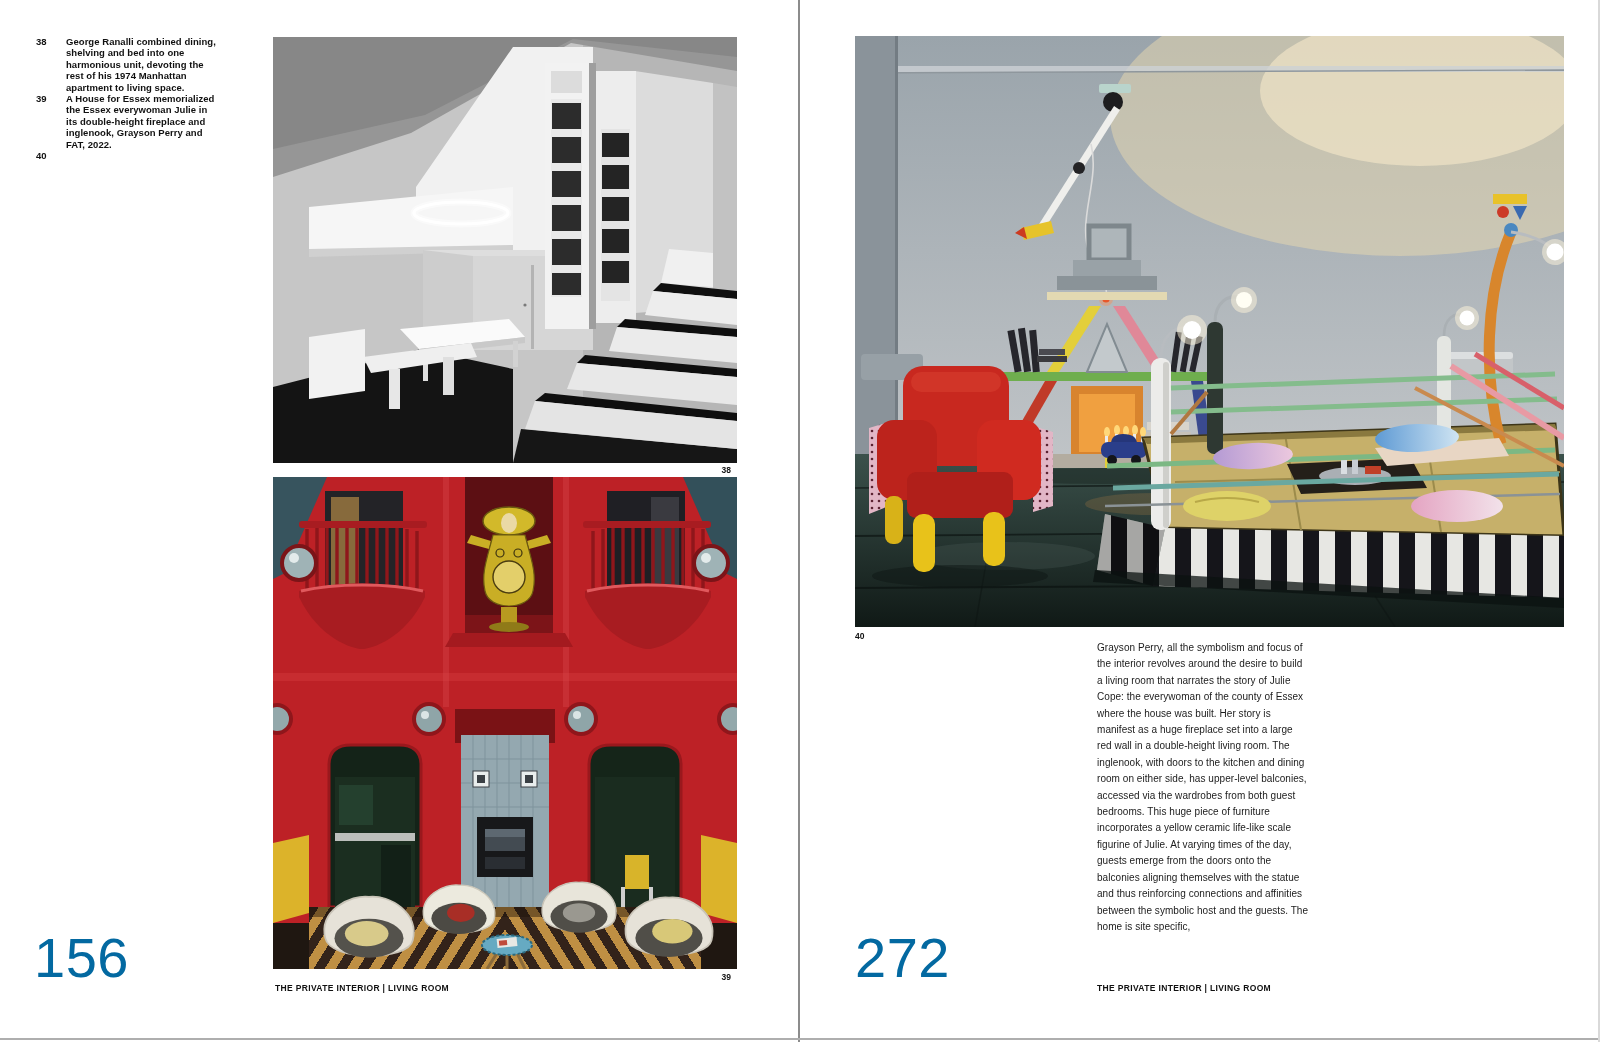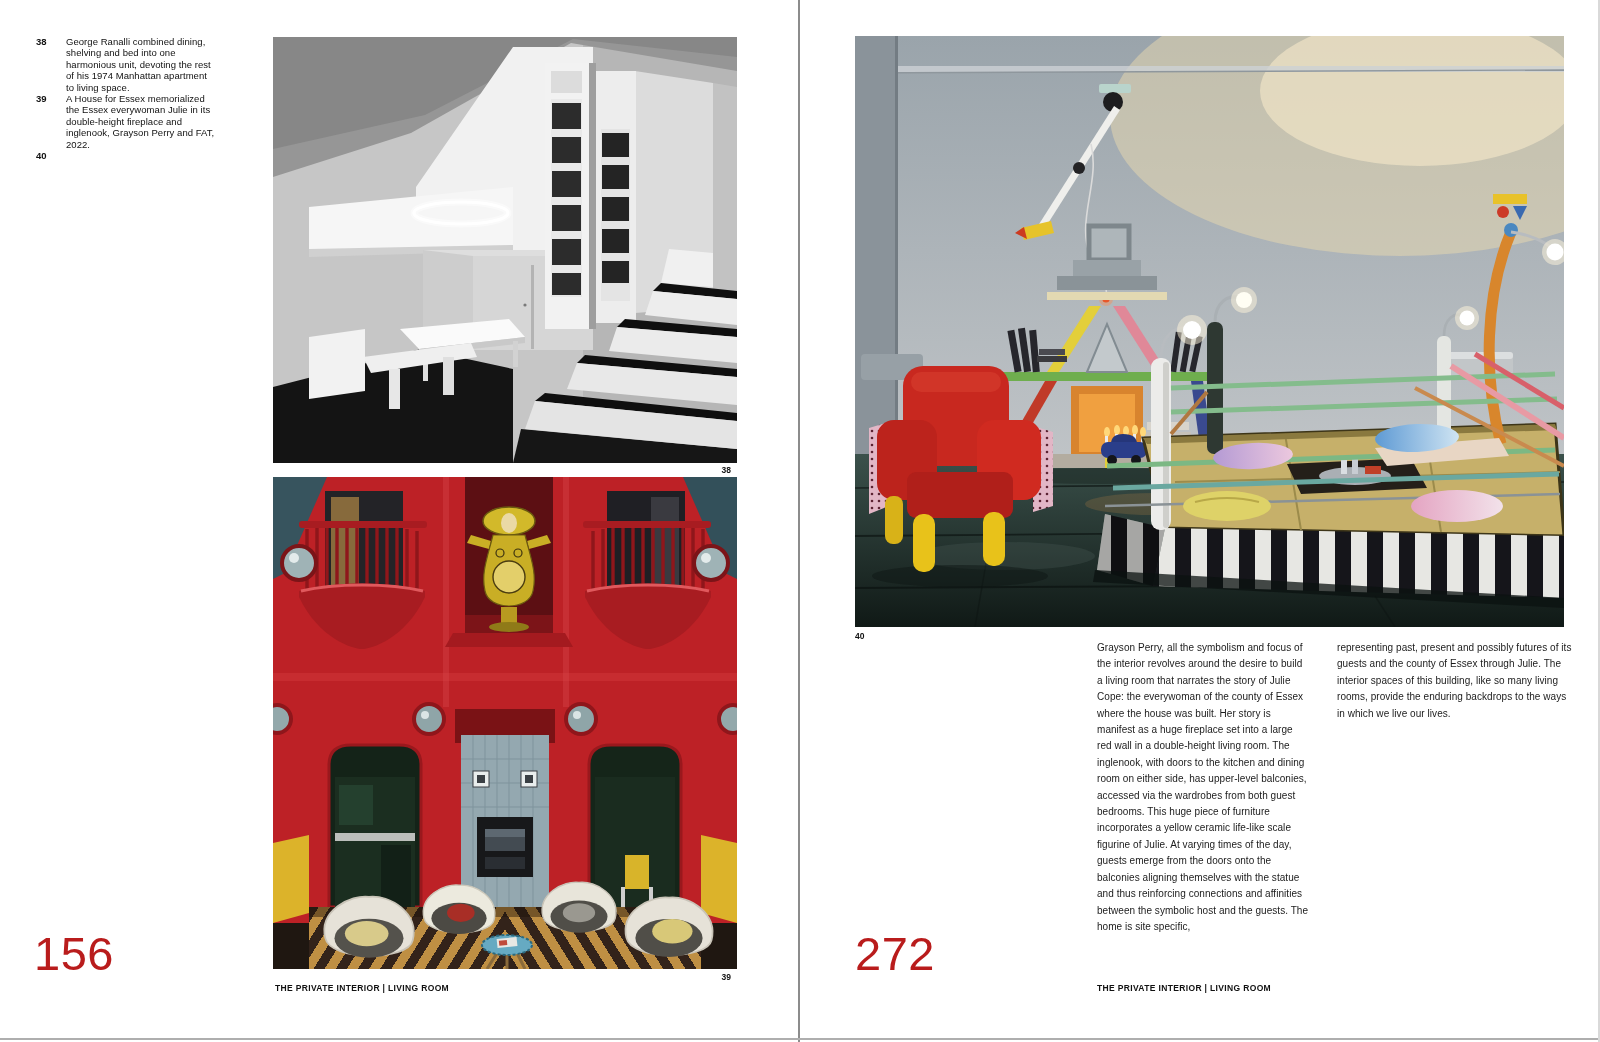--- a/index.html
+++ b/index.html
@@ -9,29 +9,29 @@
   }
   .abs{position:absolute;}
   
   .spine{left:798px;top:0;width:2px;height:1042px;background:#8c8c8c;}
   .bottom-edge{left:0;top:1038px;width:1600px;height:2px;background:#aeaeae;}
   .right-edge{left:1598px;top:0;width:2px;height:1042px;background:#d9d9d9;}
   
   .caption-list{left:36px;top:36px;width:180px;}
   .cap-row{display:flex;margin:0;}
   .cap-num{width:30px;flex:0 0 30px;font-size:9.5px;line-height:11.4px;font-weight:700;}
-  .cap-txt{flex:1;font-size:9.5px;line-height:11.4px;font-weight:400;letter-spacing:.05px;}
+  .cap-txt{flex:1;font-size:9.5px;line-height:11.4px;font-weight:700;letter-spacing:.05px;}
   
   .photo{display:block;}
   .fig-label{font-size:8.5px;font-weight:700;line-height:9px;}
   .fig-label.r{text-align:right;}
   
   .bodycol{font-size:10px;line-height:16.4px;font-weight:400;color:#1b1b1b;letter-spacing:.05px;}
   
-  .pagenum{font-size:47px;line-height:1;font-weight:400;letter-spacing:.5px;color:#b91c1c;}
+  .pagenum{font-size:56px;line-height:1;font-weight:400;letter-spacing:.5px;color:#0369a1;}
   .runfoot{font-size:8.5px;font-weight:700;letter-spacing:.35px;color:#111;white-space:nowrap;text-align:right;}
 </style>
 </head>
 <body>
 
 <div id="canvas">
 
   <div class="abs caption-list">
     <div class="cap-row">
       <div class="cap-num">38</div>
@@ -477,21 +477,20 @@
       <ellipse cx="398" cy="420" rx="40" ry="13" fill="url(#pilPurple)" transform="rotate(-3 398 420)"></ellipse>
       <ellipse cx="562" cy="402" rx="42" ry="14" fill="url(#pilBlue)" transform="rotate(-2 562 402)"></ellipse>
       <ellipse cx="372" cy="470" rx="44" ry="15" fill="#ded268"></ellipse>
       <path d="M340,466 Q372,458 404,466" fill="none" stroke="#b8a848" stroke-width="2"></path>
       <ellipse cx="602" cy="470" rx="46" ry="16" fill="url(#pilPink)"></ellipse>
     </g>
   </svg>
   <div class="abs fig-label" style="left:855px;top:632px;width:60px">40</div>
 
   <div class="abs bodycol" style="left:1097px;top:640px;width:212px">Grayson Perry, all the symbolism and focus of the interior revolves around the desire to build a living room that narrates the story of Julie Cope: the everywoman of the county of Essex where the house was built. Her story is manifest as a huge fireplace set into a large red wall in a double-height living room. The inglenook, with doors to the kitchen and dining room on either side, has upper-level balconies, accessed via the wardrobes from both guest bedrooms. This huge piece of furniture incorporates a yellow ceramic life-like scale figurine of Julie. At varying times of the day, guests emerge from the doors onto the balconies aligning themselves with the statue and thus reinforcing connections and affinities between the symbolic host and the guests. The home is site specific,</div>
-  <div class="abs bodycol" style="left:1337px;top:640px;width:236px">representing past, present and possibly futures of its guests and the county of Essex through Julie. The interior spaces of this building, like so many living rooms, provide the enduring backdrops to the ways in which we live our lives.</div>
 
   <div class="abs pagenum" style="left:855px;top:930px">272</div>
   <div class="abs runfoot" style="left:1097px;top:983px">THE PRIVATE INTERIOR | LIVING ROOM</div>
 
   <div class="abs spine"></div>
   <div class="abs bottom-edge"></div>
   <div class="abs right-edge"></div>
 </div>
 
 </body></html>

